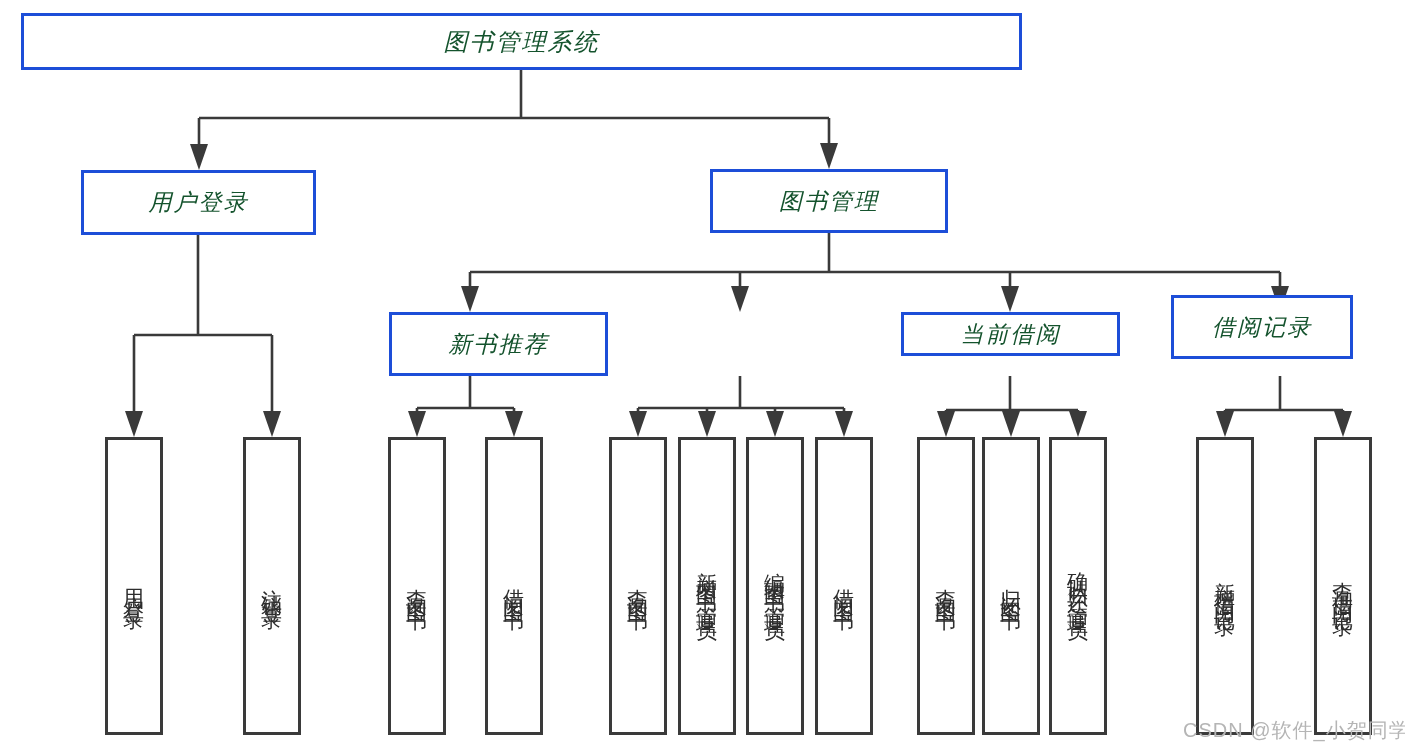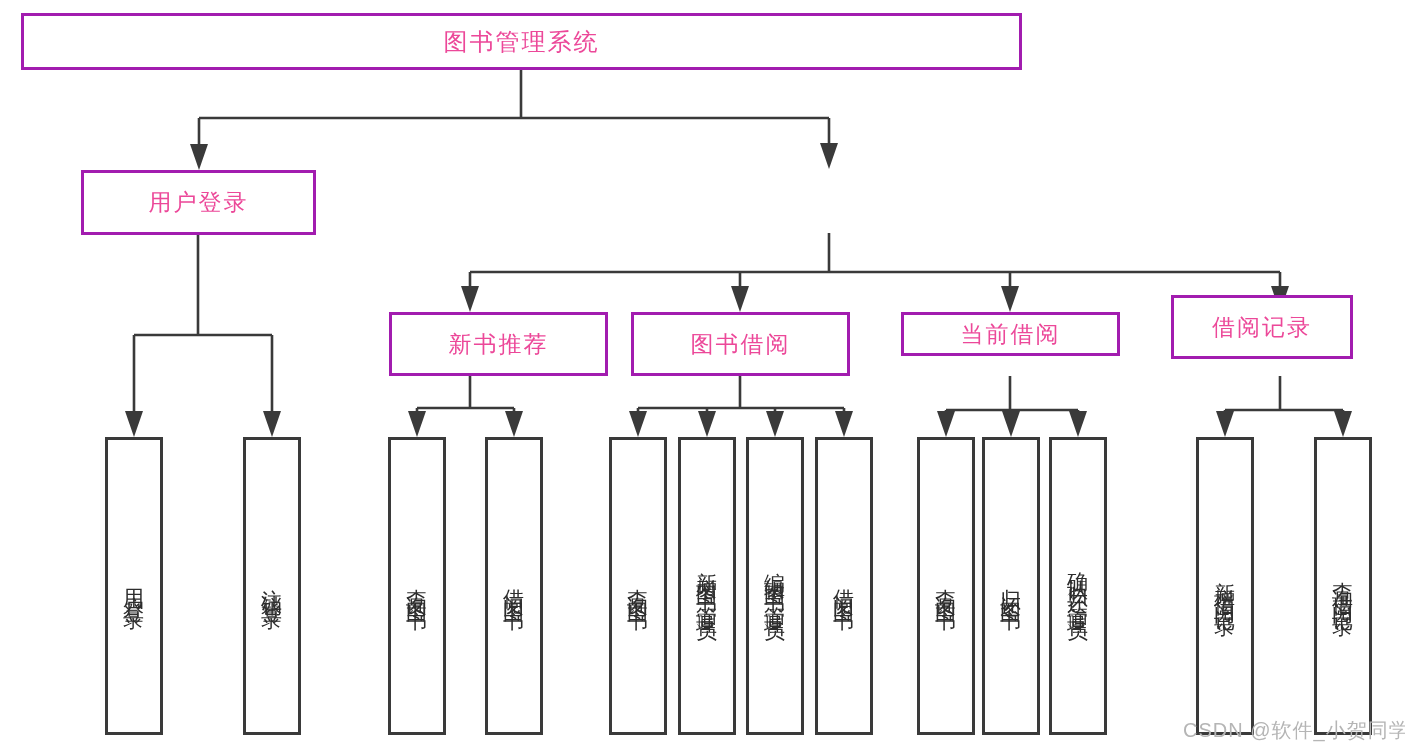--- a/index.html
+++ b/index.html
@@ -15,30 +15,31 @@
     overflow: hidden;
   }
   .connectors {
     position: absolute;
     left: 0; top: 0;
     z-index: 1;
   }
   .hnode {
     position: absolute;
     box-sizing: border-box;
-    border: 3px solid #a21caf;
+    border: 3px solid #1d4ed8;
     background: #ffffff;
     display: flex;
     align-items: center;
     justify-content: center;
-    color: #ec4899;
+    color: #14532d;
     font-size: 23px;
     letter-spacing: 2px;
     z-index: 2;
     white-space: nowrap;
+    font-style: italic;
   }
   .hnode.root { font-size: 24px; }
   .vnode {
     position: absolute;
     box-sizing: border-box;
     width: 58px;
     height: 298px;
     top: 437px;
     border: 3px solid #3a3a3a;
     background: #ffffff;
@@ -108,23 +109,23 @@
       <path d="M1002 411 L1020 411 L1011 437 Z"></path>
       <path d="M1069 411 L1087 411 L1078 437 Z"></path>
       <path d="M1216 411 L1234 411 L1225 437 Z"></path>
       <path d="M1334 411 L1352 411 L1343 437 Z"></path>
     </g>
   </svg>
 
   <div class="hnode root" style="left:21px; top:13px; width:1001px; height:57px;">图书管理系统</div>
 
   <div class="hnode" style="left:81px; top:170px; width:235px; height:65px;">用户登录</div>
+  <div class="hnode" style="left:710px; top:169px; width:238px; height:64px;">图书管理</div>
 
   <div class="hnode" style="left:361px; top:312px; width:219px; height:64px;margin-left:28px;">新书推荐</div>
-  <div class="hnode" style="left:631px; top:312px; width:219px; height:64px;">图书借阅</div>
   <div class="hnode" style="left:901px; top:312px; width:219px; height:44px;">当前借阅</div>
   <div class="hnode" style="left:1171px; top:295px; width:182px; height:64px;">借阅记录</div>
 
   <div class="vnode" style="left:105px;">
     <span>用户登录</span>
   </div>
   <div class="vnode" style="left:243px;">
     <span>注销登录</span>
   </div>
 

